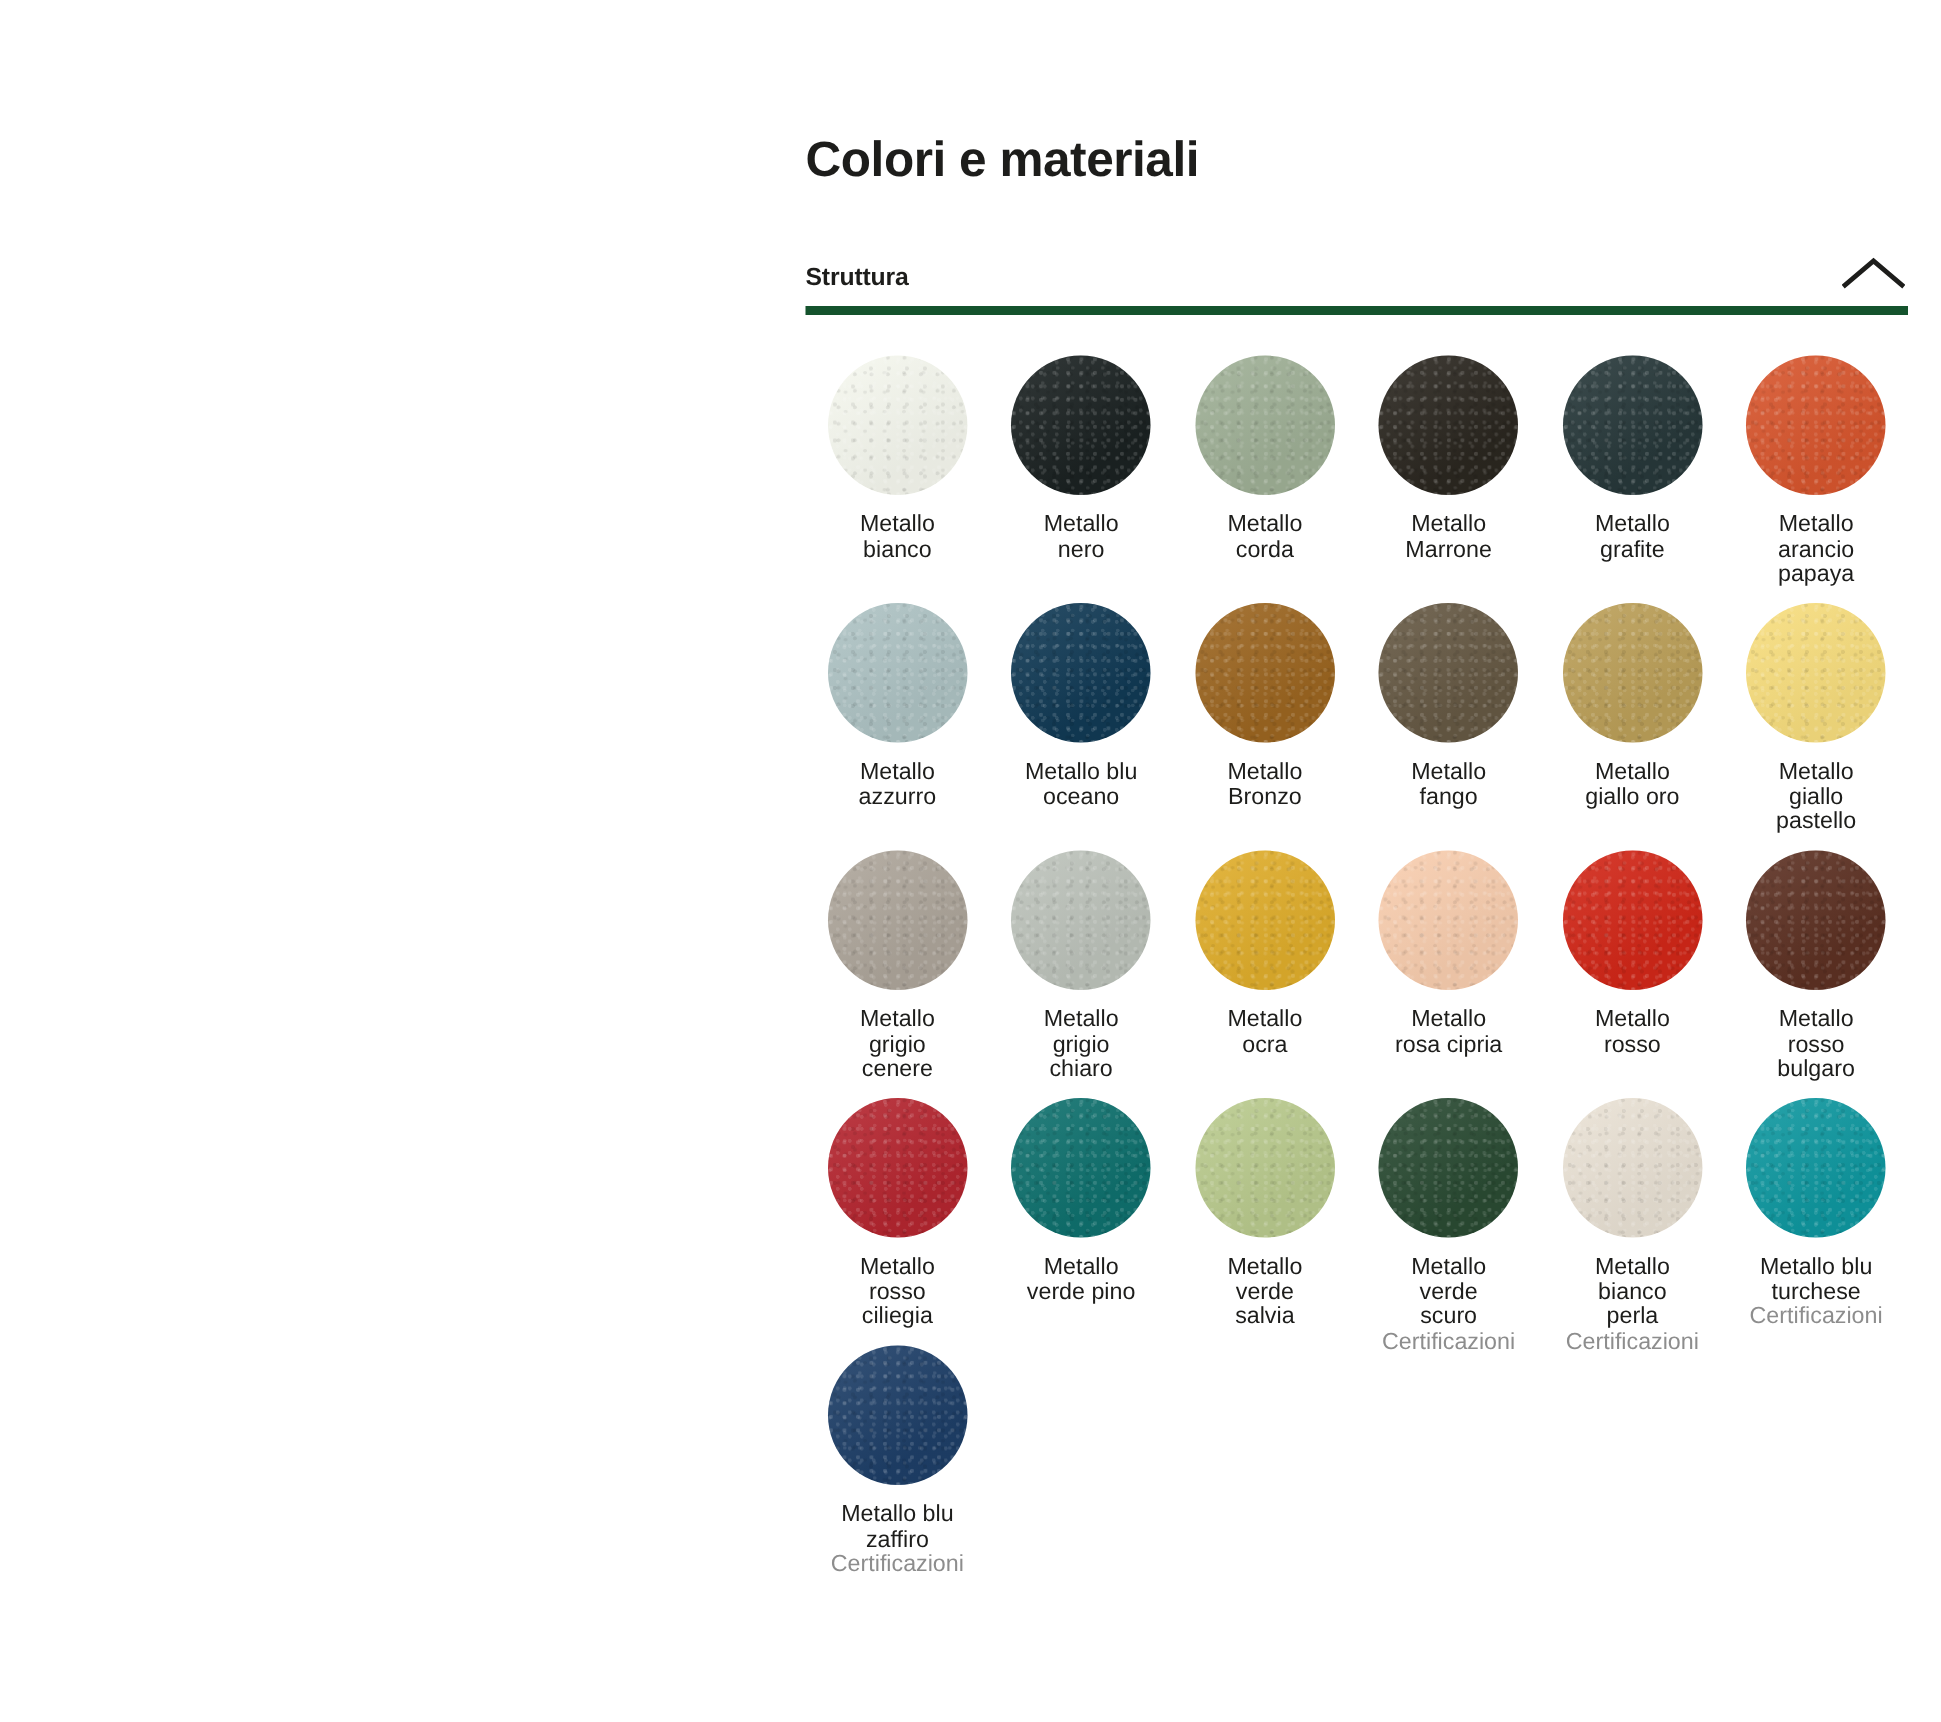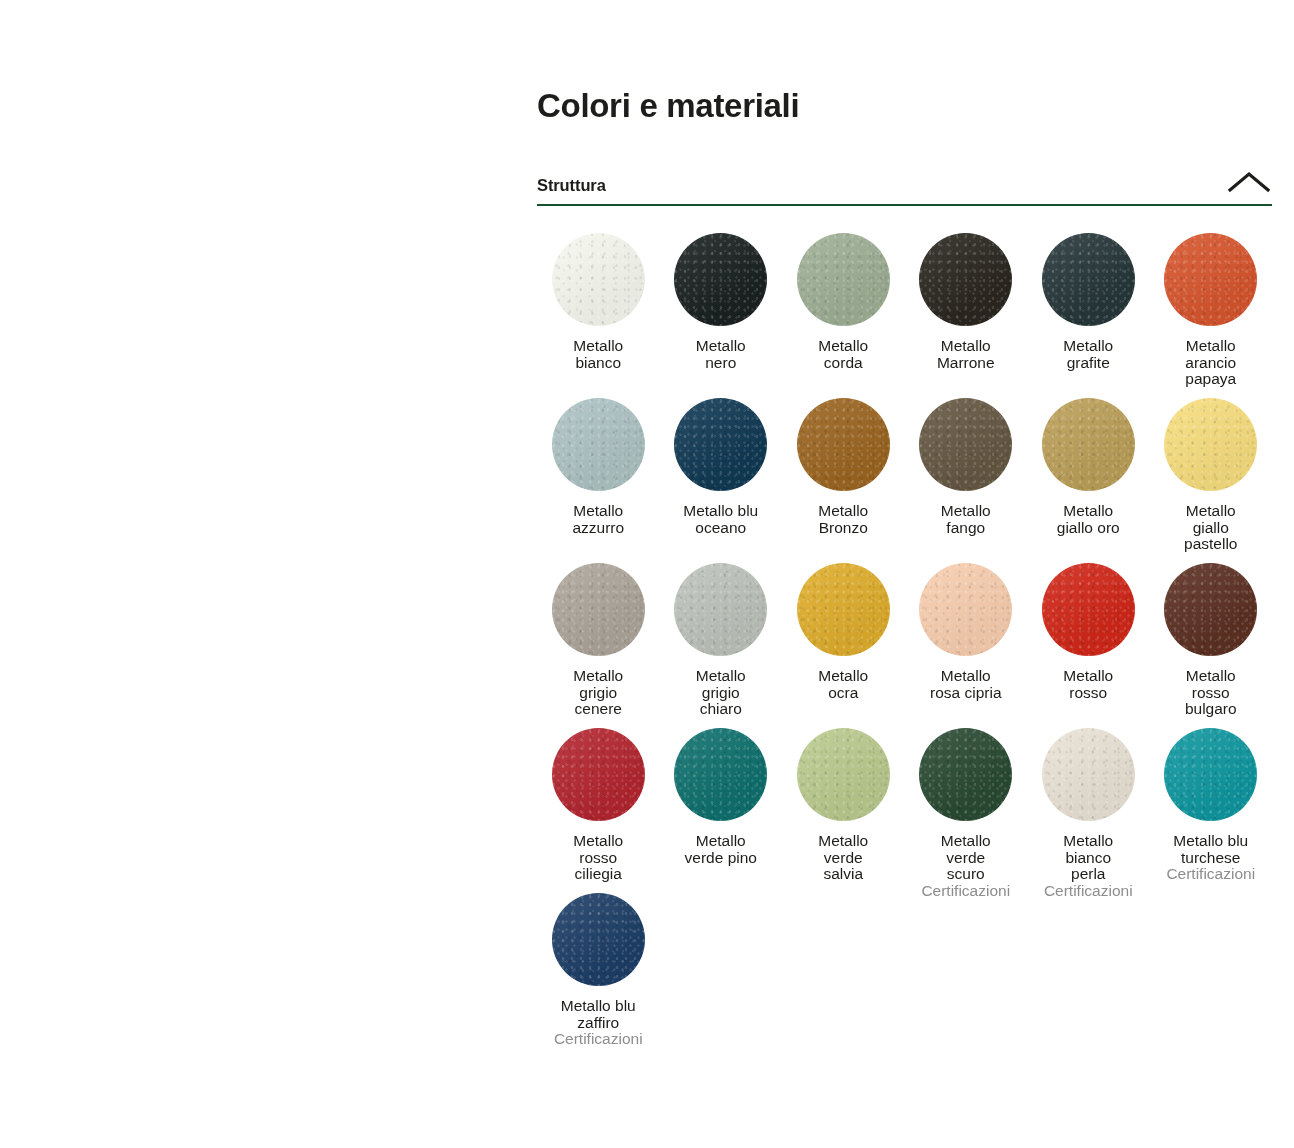--- a/index.html
+++ b/index.html
@@ -42,21 +42,21 @@
 
   .section {
     margin-top: 45px;
   }
 
   .section-head {
     display: flex;
     align-items: flex-end;
     justify-content: space-between;
     padding-bottom: 9px;
-    border-bottom: 2px solid #14532d;
+    border-bottom: 6px solid #14532d;
     cursor: pointer;
   }
 
   .section-title {
     font-size: 16.5px;
     font-weight: 700;
     letter-spacing: -0.1px;
     color: #1d1d1b;
     line-height: 20px;
   }

